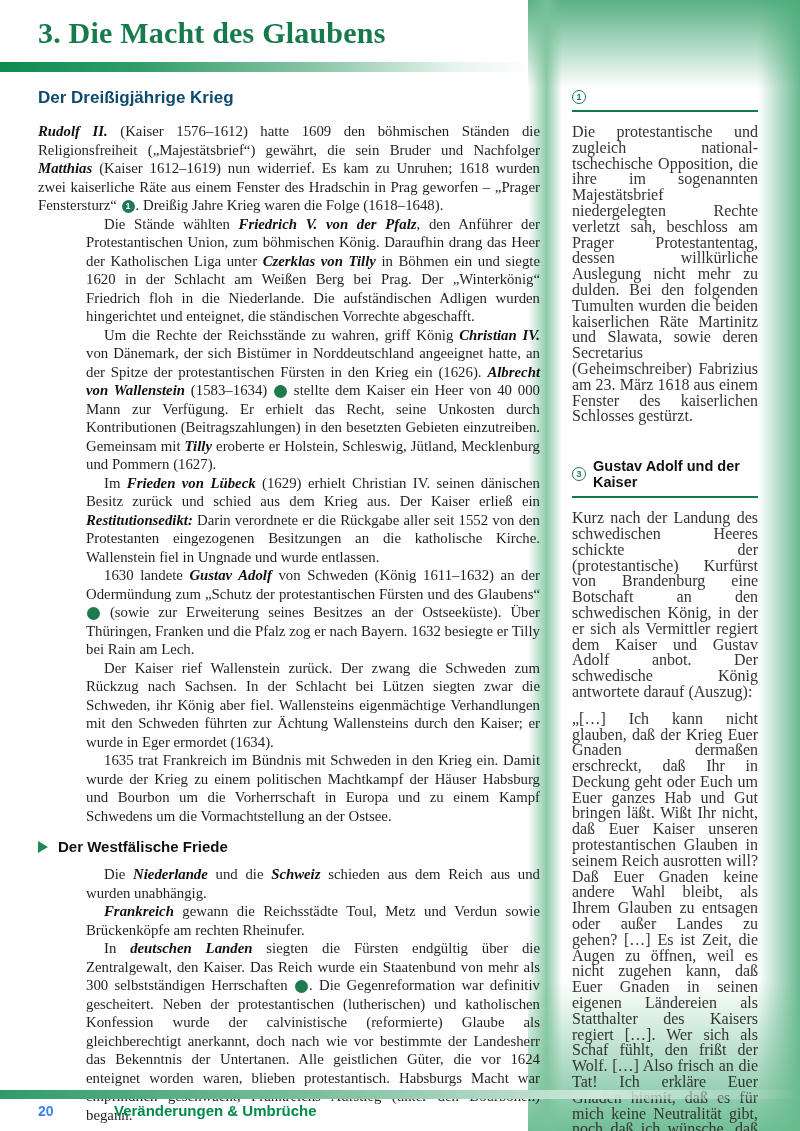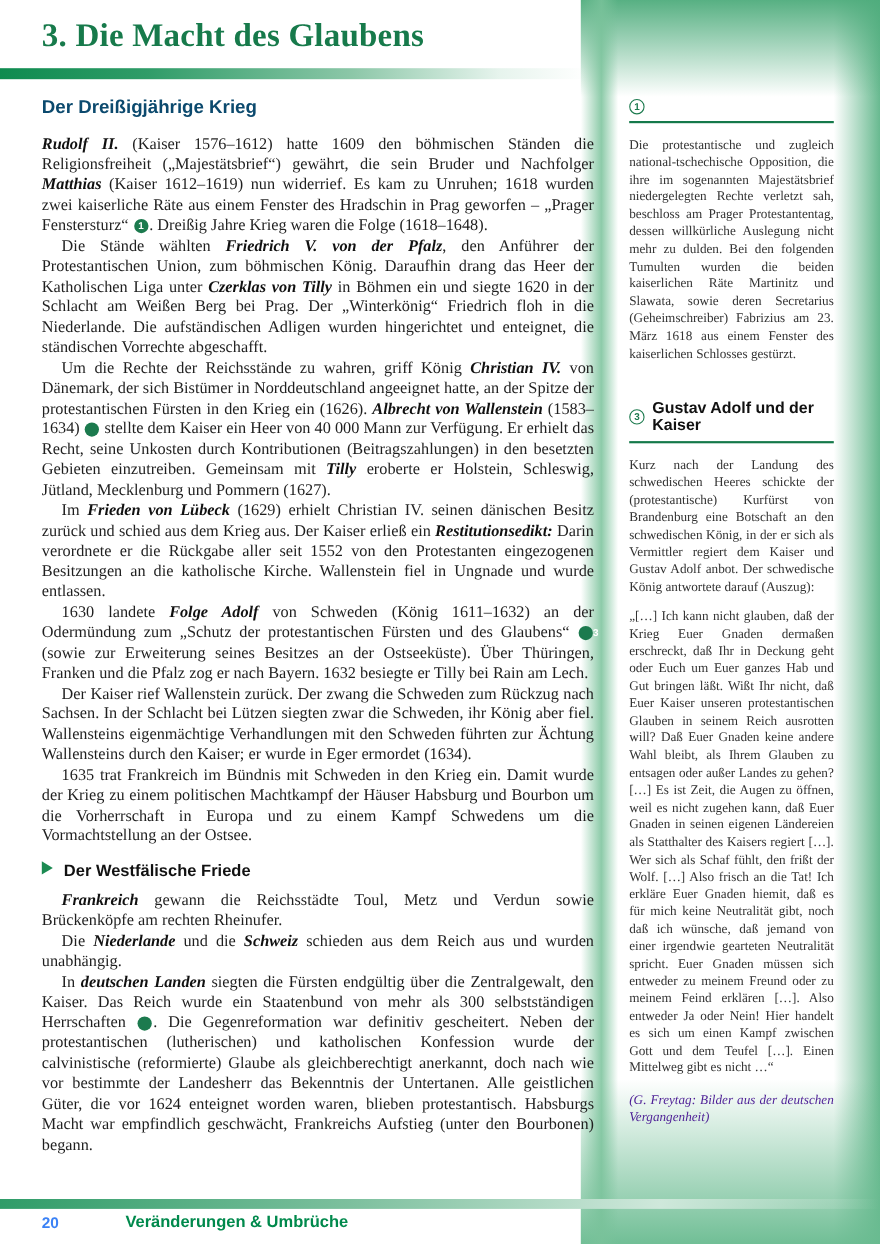--- a/index.html
+++ b/index.html
@@ -20,41 +20,41 @@
   
   .page-title{position:absolute;left:38px;top:16px;margin:0;
     font:bold 30px "Liberation Serif",serif;color:#177a4b;letter-spacing:.2px;}
   .title-bar{position:absolute;left:0;top:62px;width:534px;height:10px;
     background:linear-gradient(to right,#0e8b4f 0%,#2f9c68 25%,#8cc7a8 60%,rgba(222,240,231,.75) 85%,rgba(255,255,255,0) 100%);}
 
   
   .main{position:absolute;left:38px;top:88px;width:502px;}
   .section-heading{margin:0 0 14px 0;font:bold 17px "Liberation Sans",sans-serif;color:#0c4a6e;}
   .body-p{margin:0;font-size:14.8px;line-height:18.5px;color:#1f1f1f;text-align:justify;}
-  .body-p.ind{text-indent:18px;}
+  .body-p.ind{text-indent:18px;margin-left:48px;}
   .body-p b{color:#111;font-style:italic;}
   .marker{display:inline-flex;align-items:center;justify-content:center;
     width:13px;height:13px;border-radius:50%;background:#1c7a4e;color:#fff;
     font:bold 9px/1 "Liberation Sans",sans-serif;vertical-align:1px;margin:0 1px;}
-  .subsection{display:flex;align-items:flex-start;margin:13px 0 10px 0;
+  .subsection{display:flex;align-items:center;margin:13px 0 10px 0;
     font:bold 15px "Liberation Sans",sans-serif;color:#111;}
   .tri{width:0;height:0;border-left:10px solid #1c8a52;border-top:6px solid transparent;
     border-bottom:6px solid transparent;margin-right:10px;}
 
   
   .sidebar{position:absolute;left:572px;top:0;width:186px;padding-top:90px;}
   .sb-box{display:block;}
   .sb-box2{margin-top:34px;}
   .sb-head{display:flex;align-items:center;gap:7px;}
   .sb-marker{display:inline-flex;align-items:center;justify-content:center;flex:0 0 auto;
     width:14px;height:14px;border:1.5px solid #1c7a4e;border-radius:50%;background:#fff;
     color:#1c7a4e;font:bold 9px/1 "Liberation Sans",sans-serif;box-sizing:border-box;}
   .sb-title{font:bold 14.5px "Liberation Sans",sans-serif;color:#111;}
   .sb-rule{border-bottom:2px solid #15794a;margin-top:6px;margin-bottom:12px;}
-  .sb-p{margin:0 0 11px 0;font-size:12px;line-height:15.8px;color:#333;text-align:justify;}
+  .sb-p{margin:0 0 11px 0;font-size:16px;line-height:15.8px;color:#333;text-align:justify;}
   .sb-p:last-child{margin-bottom:0;}
   .sb-source{margin:14px 0 0 0;font:italic 12px/15px "Liberation Serif",serif;
     color:#4c1d95;text-align:justify;}
 
   
   .footer-bar{position:absolute;left:0;top:1090px;width:800px;height:9px;
     background:linear-gradient(to right,#2f9c68 0%,#7dc09e 40%,#cfe8db 75%,rgba(255,255,255,0) 100%);}
   .page-num{position:absolute;left:38px;top:1103px;font:bold 14px "Liberation Sans",sans-serif;color:#3b82f6;}
   .chapter{position:absolute;left:114px;top:1102px;font:bold 15px "Liberation Sans",sans-serif;color:#00894c;}
 </style>
@@ -68,31 +68,31 @@
   <h1 class="page-title">3. Die Macht des Glaubens</h1>
   <div class="title-bar"></div>
 
   <main class="main">
     <h2 class="section-heading">Der Dreißigjährige Krieg</h2>
     <div>
         <p class="body-p"><b>Rudolf II.</b> (Kaiser 1576–1612) hatte 1609 den böhmischen Ständen die Religionsfreiheit („Majestätsbrief“) gewährt, die sein Bruder und Nachfolger <b>Matthias</b> (Kaiser 1612–1619) nun widerrief. Es kam zu Unruhen; 1618 wurden zwei kaiserliche Räte aus einem Fenster des Hradschin in Prag geworfen – „Prager Fenstersturz“ <span class="marker">1</span>. Dreißig Jahre Krieg waren die Folge (1618–1648).</p>
         <p class="body-p ind">Die Stände wählten <b>Friedrich V. von der Pfalz</b>, den Anführer der Protestantischen Union, zum böhmischen König. Daraufhin drang das Heer der Katholischen Liga unter <b>Czerklas von Tilly</b> in Böhmen ein und siegte 1620 in der Schlacht am Weißen Berg bei Prag. Der „Winterkönig“ Friedrich floh in die Niederlande. Die aufständischen Adligen wurden hingerichtet und enteignet, die ständischen Vorrechte abgeschafft.</p>
         <p class="body-p ind">Um die Rechte der Reichsstände zu wahren, griff König <b>Christian IV.</b> von Dänemark, der sich Bistümer in Norddeutschland angeeignet hatte, an der Spitze der protestantischen Fürsten in den Krieg ein (1626). <b>Albrecht von Wallenstein</b> (1583–1634) <span class="marker">2</span> stellte dem Kaiser ein Heer von 40 000 Mann zur Verfügung. Er erhielt das Recht, seine Unkosten durch Kontributionen (Beitragszahlungen) in den besetzten Gebieten einzutreiben. Gemeinsam mit <b>Tilly</b> eroberte er Holstein, Schleswig, Jütland, Mecklenburg und Pommern (1627).</p>
         <p class="body-p ind">Im <b>Frieden von Lübeck</b> (1629) erhielt Christian IV. seinen dänischen Besitz zurück und schied aus dem Krieg aus. Der Kaiser erließ ein <b>Restitutionsedikt:</b> Darin verordnete er die Rückgabe aller seit 1552 von den Protestanten eingezogenen Besitzungen an die katholische Kirche. Wallenstein fiel in Ungnade und wurde entlassen.</p>
-        <p class="body-p ind">1630 landete <b>Folge Adolf</b> von Schweden (König 1611–1632) an der Odermündung zum „Schutz der protestantischen Fürsten und des Glaubens“ <span class="marker">3</span> (sowie zur Erweiterung seines Besitzes an der Ostseeküste). Über Thüringen, Franken und die Pfalz zog er nach Bayern. 1632 besiegte er Tilly bei Rain am Lech.</p>
+        <p class="body-p ind">1630 landete <b>Gustav Adolf</b> von Schweden (König 1611–1632) an der Odermündung zum „Schutz der protestantischen Fürsten und des Glaubens“ <span class="marker">3</span> (sowie zur Erweiterung seines Besitzes an der Ostseeküste). Über Thüringen, Franken und die Pfalz zog er nach Bayern. 1632 besiegte er Tilly bei Rain am Lech.</p>
         <p class="body-p ind">Der Kaiser rief Wallenstein zurück. Der zwang die Schweden zum Rückzug nach Sachsen. In der Schlacht bei Lützen siegten zwar die Schweden, ihr König aber fiel. Wallensteins eigenmächtige Verhandlungen mit den Schweden führten zur Ächtung Wallensteins durch den Kaiser; er wurde in Eger ermordet (1634).</p>
         <p class="body-p ind">1635 trat Frankreich im Bündnis mit Schweden in den Krieg ein. Damit wurde der Krieg zu einem politischen Machtkampf der Häuser Habsburg und Bourbon um die Vorherrschaft in Europa und zu einem Kampf Schwedens um die Vormachtstellung an der Ostsee.</p>
       </div>
     <h3 class="subsection">
       <span class="tri"></span>
       <span>Der Westfälische Friede</span>
     </h3>
     <div>
+        <p class="body-p ind">Die <b>Niederlande</b> und die <b>Schweiz</b> schieden aus dem Reich aus und wurden unabhängig.</p>
         <p class="body-p ind"><b>Frankreich</b> gewann die Reichsstädte Toul, Metz und Verdun sowie Brückenköpfe am rechten Rheinufer.</p>
-        <p class="body-p ind">Die <b>Niederlande</b> und die <b>Schweiz</b> schieden aus dem Reich aus und wurden unabhängig.</p>
         <p class="body-p ind">In <b>deutschen Landen</b> siegten die Fürsten endgültig über die Zentralgewalt, den Kaiser. Das Reich wurde ein Staatenbund von mehr als 300 selbstständigen Herrschaften <span class="marker">5</span>. Die Gegenreformation war definitiv gescheitert. Neben der protestantischen (lutherischen) und katholischen Konfession wurde der calvinistische (reformierte) Glaube als gleichberechtigt anerkannt, doch nach wie vor bestimmte der Landesherr das Bekenntnis der Untertanen. Alle geistlichen Güter, die vor 1624 enteignet worden waren, blieben protestantisch. Habsburgs Macht war empfindlich geschwächt, Frankreichs Aufstieg (unter den Bourbonen) begann.</p>
       </div>
   </main>
 
   <aside class="sidebar">
     <section class="sb-box">
       <header class="sb-head">
         <span class="sb-marker">1</span>
       </header>
       <div class="sb-rule"></div>

